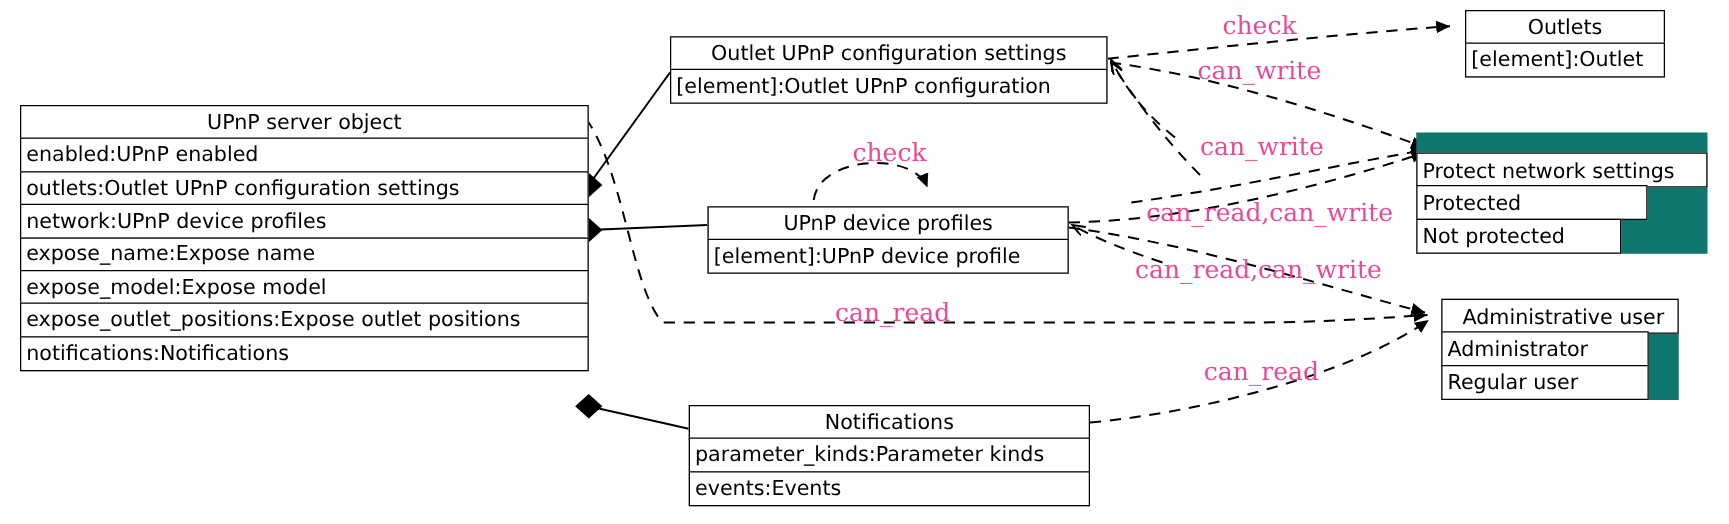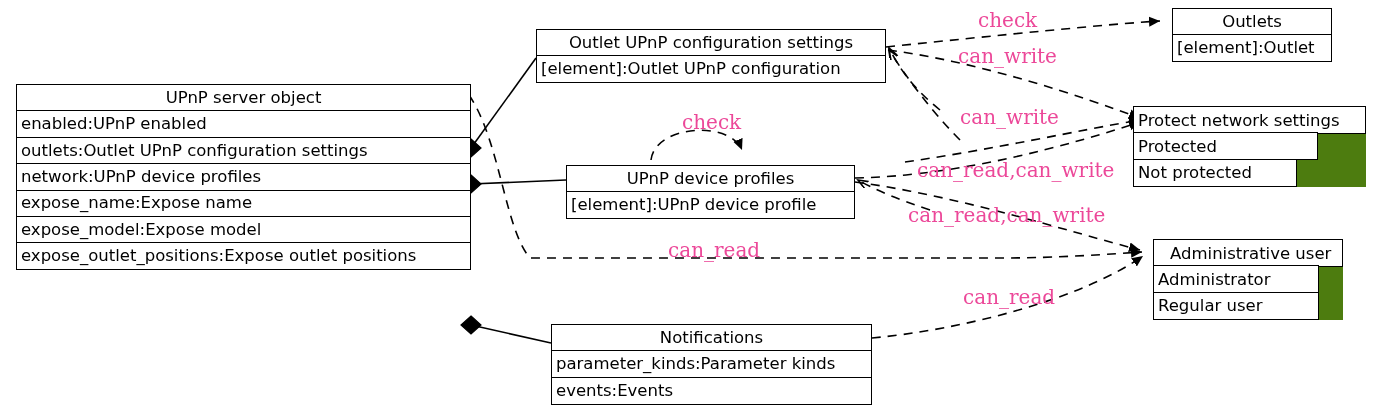--- a/index.html
+++ b/index.html
@@ -12,21 +12,21 @@
     width: 1383px;
     height: 419px;
     background: #ffffff;
     font-family: "DejaVu Sans", "Liberation Sans", sans-serif;
     overflow: hidden;
   }
   
   .uml-box {
     position: absolute;
     box-sizing: border-box;
-    background: #4d7c0f;
+    background: #0f766e;
     z-index: 5;
   }
   .uml-row {
     box-sizing: border-box;
     border: 1.6px solid #000000;
     background: #ffffff;
     font-size: 16.5px;
     line-height: 1;
     color: #000000;
     white-space: nowrap;
@@ -160,20 +160,21 @@
   <span class="edge-label" style="left:963px; top:287px;">can_read</span>
 
   <div class="uml-box" style="left:16px; top:84px; width:455px;">
     <div class="uml-row title">UPnP server object</div>
     <div class="uml-row attr">enabled:UPnP enabled</div>
     <div class="uml-row attr">outlets:Outlet UPnP configuration settings</div>
     <div class="uml-row attr">network:UPnP device profiles</div>
     <div class="uml-row attr">expose_name:Expose name</div>
     <div class="uml-row attr">expose_model:Expose model</div>
     <div class="uml-row attr">expose_outlet_positions:Expose outlet positions</div>
+    <div class="uml-row attr">notifications:Notifications</div>
   </div>
 
   <div class="uml-box" style="left:536px; top:29px; width:350px;">
     <div class="uml-row title">Outlet UPnP configuration settings</div>
     <div class="uml-row attr">[element]:Outlet UPnP configuration</div>
   </div>
 
   <div class="uml-box" style="left:566px; top:165px; width:289px;">
     <div class="uml-row title">UPnP device profiles</div>
     <div class="uml-row attr">[element]:UPnP device profile</div>
@@ -184,21 +185,21 @@
     <div class="uml-row attr">parameter_kinds:Parameter kinds</div>
     <div class="uml-row attr">events:Events</div>
   </div>
 
   <div class="uml-box" style="left:1172px; top:8px; width:160px;">
     <div class="uml-row title">Outlets</div>
     <div class="uml-row attr">[element]:Outlet</div>
   </div>
 
   <div class="uml-box" style="left:1133px; top:106px; width:233px;">
-    <div class="enum-head" style="width:233px;">Protect network settings</div>
+    <div class="enum-head" style="width:233px;margin-top:16px;">Protect network settings</div>
     <div class="enum-val" style="width:185px;">Protected</div>
     <div class="enum-val" style="width:164px;">Not protected</div>
   </div>
 
   <div class="uml-box" style="left:1153px; top:239px; width:190px;">
     <div class="enum-head" style="width:190px;padding-left:16px;">Administrative user</div>
     <div class="enum-val" style="width:166px;">Administrator</div>
     <div class="enum-val" style="width:166px;">Regular user</div>
   </div>
 

